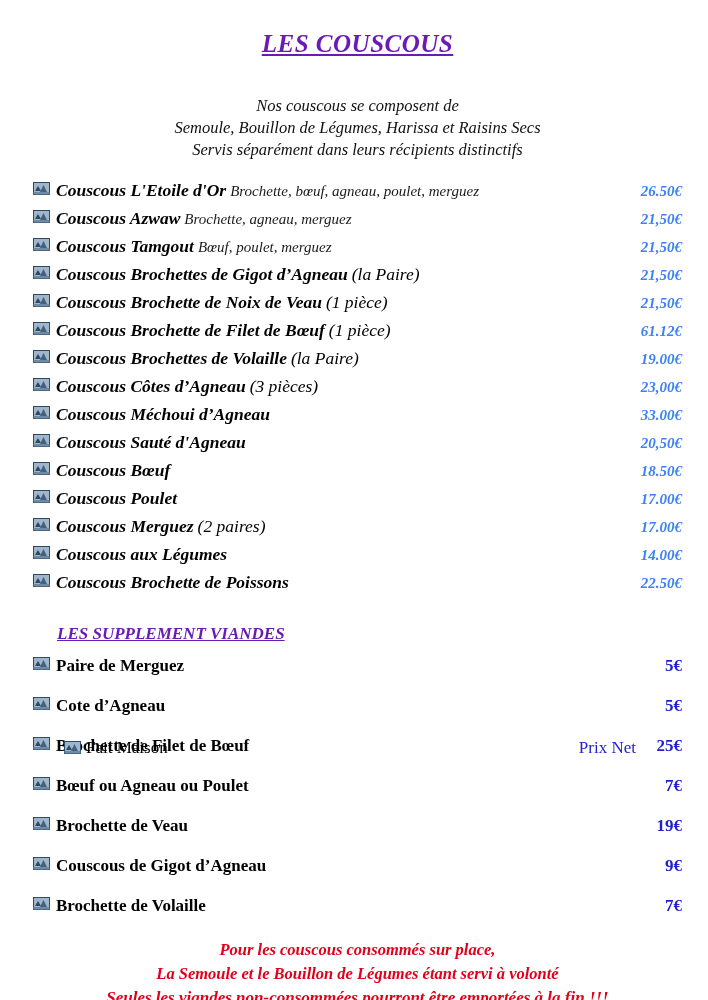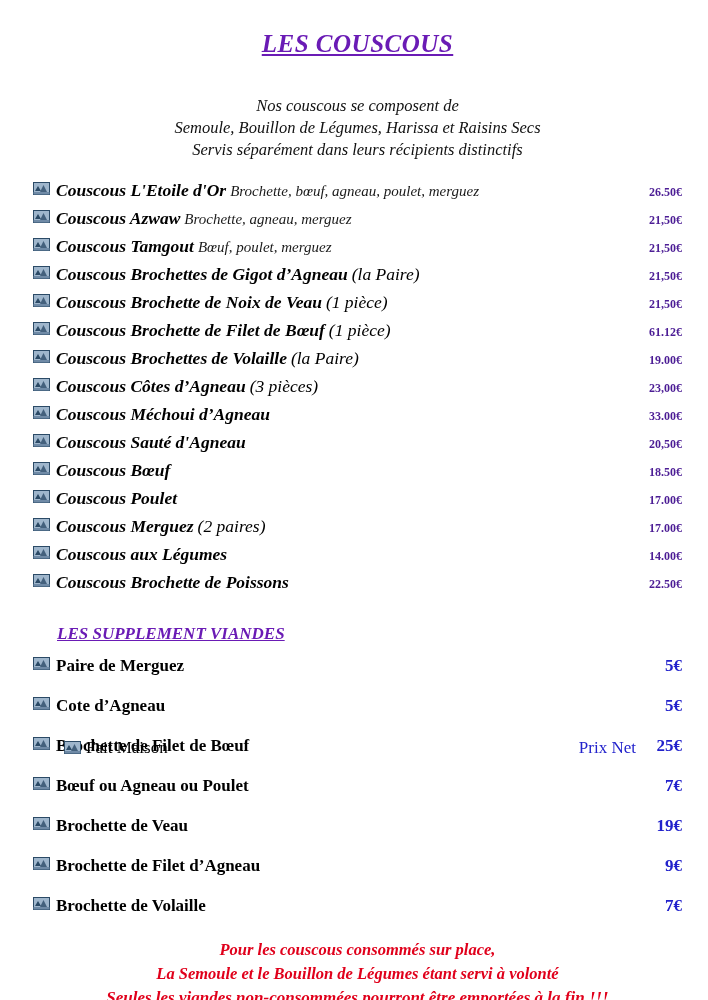--- a/index.html
+++ b/index.html
@@ -82,23 +82,24 @@
     color: #1a1a1a;
   }
   .qty {
     font-size: 17.5px;
     font-style: italic;
     font-weight: normal;
     color: #000;
   }
   .price {
     flex: 0 0 auto;
-    font-size: 12px;
-    font-weight: bold;
-    color: #4c1d95;
+    font-size: 15px;
+    font-style: italic;
+    font-weight: bold;
+    color: #3b82f6;
     text-align: right;
     min-width: 76px;
   }
 
   .section-title {
     margin-top: 24px;
     margin-left: 24px;
     font-size: 17px;
     font-weight: bold;
     font-style: italic;
@@ -437,21 +438,21 @@
 
     <div class="row">
       <span class="bullet">
           <svg width="17" height="13" viewBox="0 0 17 13">
             <rect x="0.5" y="0.5" width="16" height="12" fill="#9fb6cc" stroke="#2b4a66"></rect>
             <path d="M2 9 L5 4 L8 9 Z" fill="#2b4a66"></path>
             <path d="M7 10 L10.5 3 L14 10 Z" fill="#44617d"></path>
             <rect x="0.5" y="10" width="16" height="2.5" fill="#6f8aa6"></rect>
           </svg>
         </span>
-      <span class="names"><span class="dish-plain">Brochette de Filet d’Agneau</span></span>
+      <span class="names"><span class="dish-plain">Couscous de Gigot d’Agneau</span></span>
       <span class="price">9€</span>
     </div>
 
     <div class="row">
       <span class="bullet">
           <svg width="17" height="13" viewBox="0 0 17 13">
             <rect x="0.5" y="0.5" width="16" height="12" fill="#9fb6cc" stroke="#2b4a66"></rect>
             <path d="M2 9 L5 4 L8 9 Z" fill="#2b4a66"></path>
             <path d="M7 10 L10.5 3 L14 10 Z" fill="#44617d"></path>
             <rect x="0.5" y="10" width="16" height="2.5" fill="#6f8aa6"></rect>

